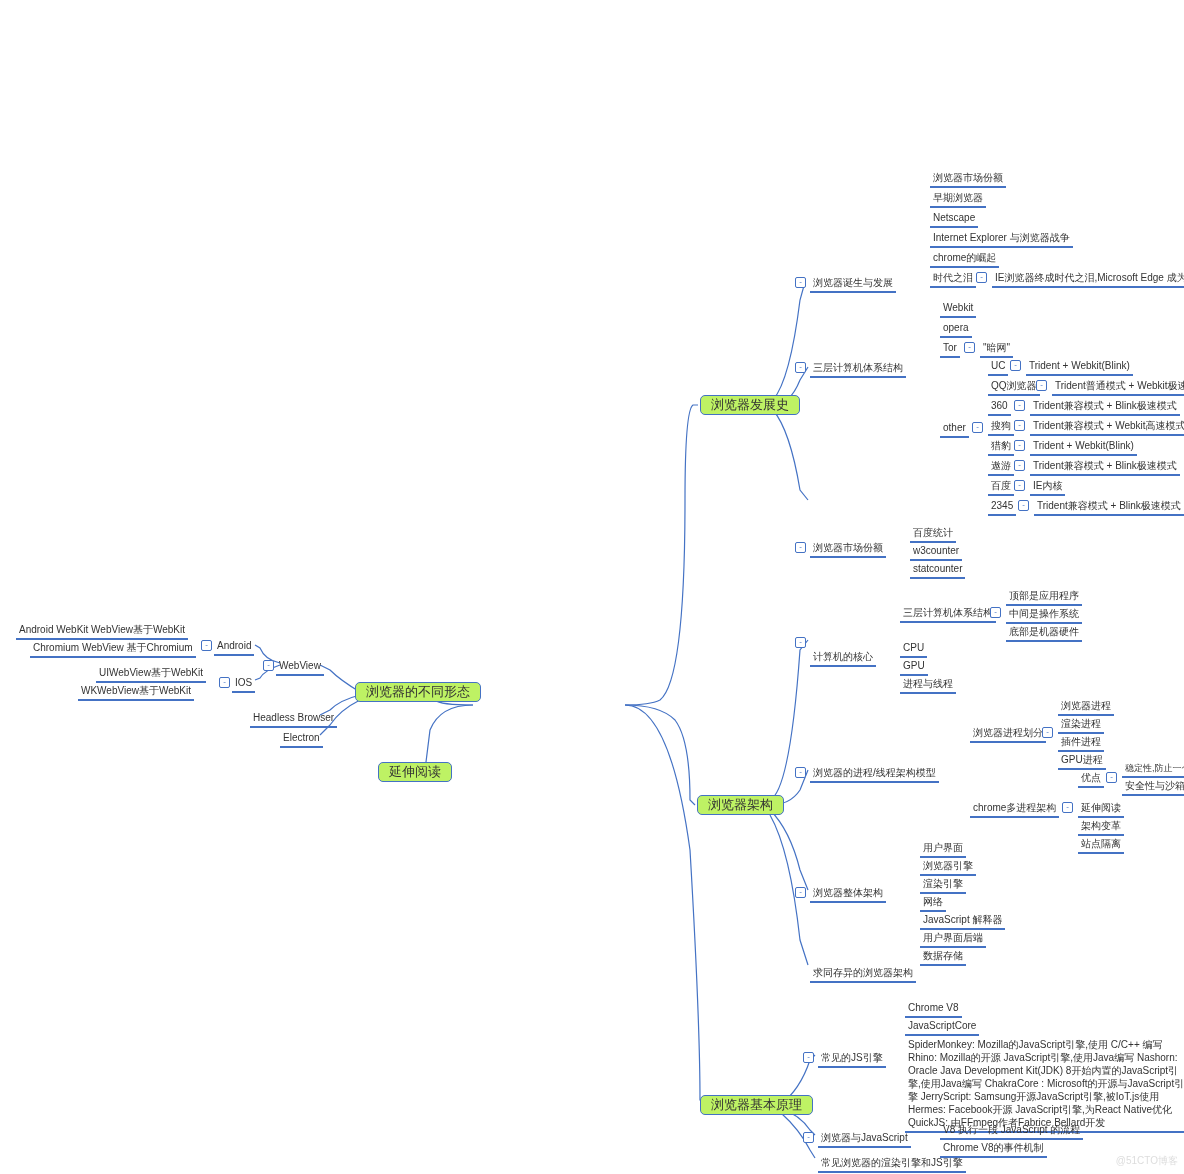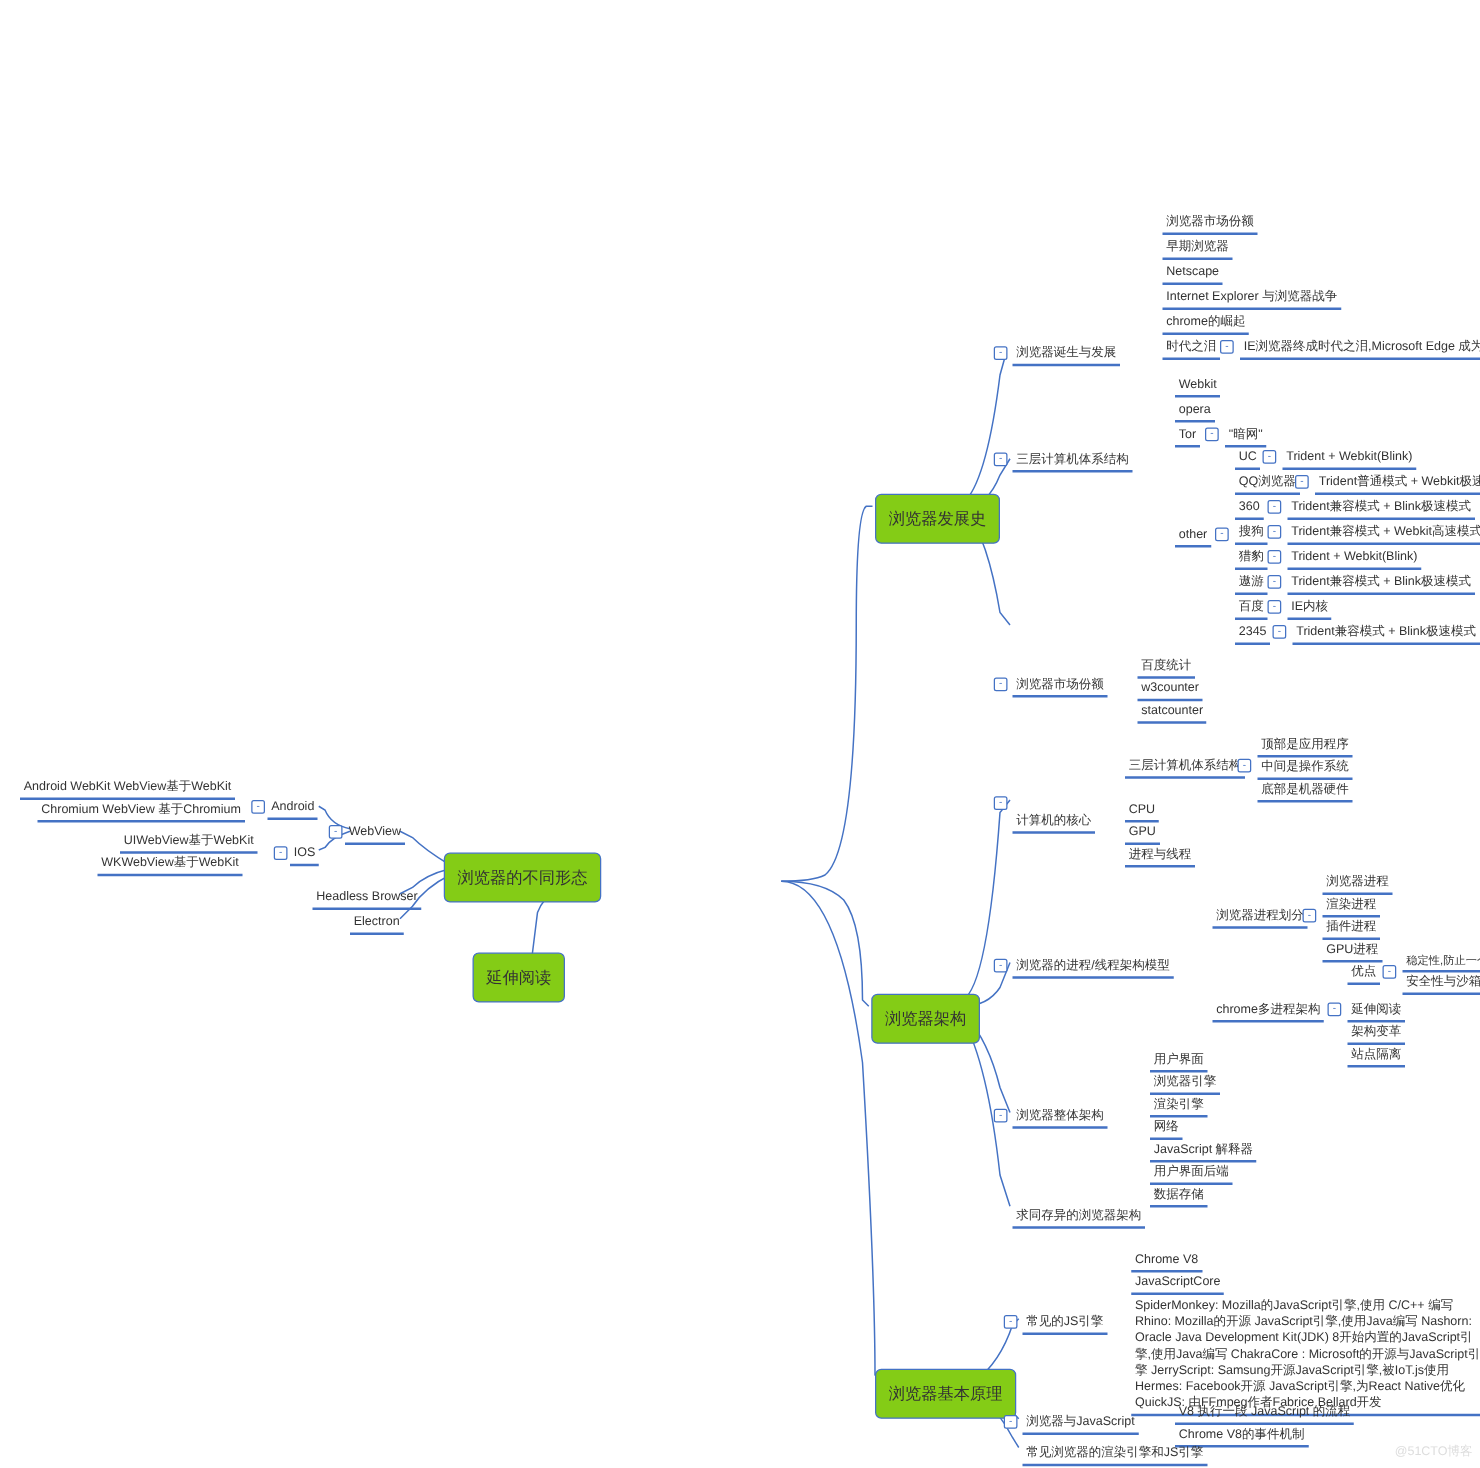--- a/index.html
+++ b/index.html
@@ -1,20 +1,20 @@
 <!DOCTYPE html>
 <html><head>
 <meta charset="utf-8">
 <style>
 body{margin:0;font-family:"Microsoft YaHei",Arial,sans-serif;font-size:11px;color:#333;background:#fff}
 svg{position:absolute;top:0;left:0;pointer-events:none}
 .canvas{position:relative;width:1184px;height:1174px}
 .node{position:absolute;white-space:nowrap;text-align:center}
 .root{border:2px solid #4472c4;border-radius:6px;padding:8px 14px;font-size:16px;font-weight:bold;background:#fff;color:#333}
-.hub{border:1px solid #4472c4;border-radius:5px;padding:10px 10px;font-size:13px;background:#84cc16}
+.hub{border:1px solid #4472c4;border-radius:5px;padding:0 10px;font-size:13px;background:#bef264}
 .leaf{border-bottom:2px solid #4472c4;padding:1px 3px;font-size:10px;line-height:14px}
 .wrap{white-space:normal;width:280px;text-align:left;border-bottom:2px solid #4472c4;padding:2px 3px;font-size:10px;line-height:13px}
 .tog{position:absolute;width:9px;height:9px;border:1px solid #4472c4;border-radius:2px;background:#fff;font-size:8px;line-height:8px;text-align:center;color:#4472c4}
 .wm{position:absolute;right:6px;bottom:6px;font-size:10px;color:#ddd}
 </style>
 </head>
 <body>
 
 <div class="canvas">
 <svg width="1184" height="1174">

